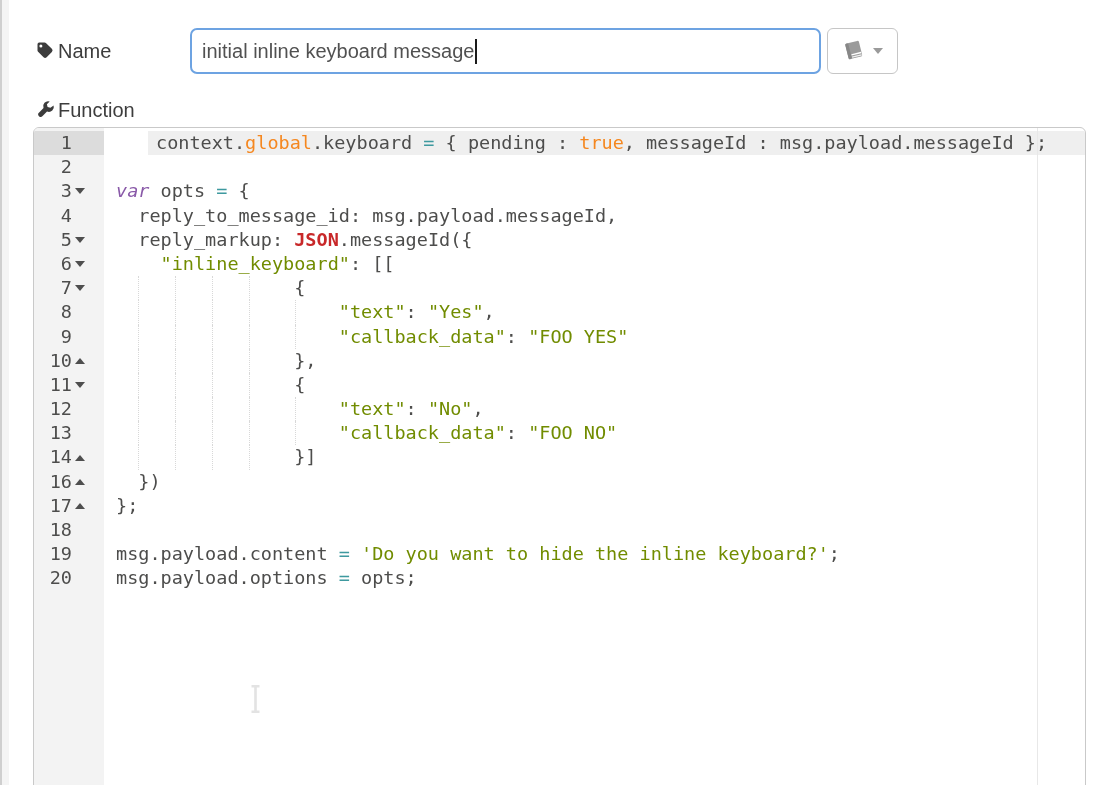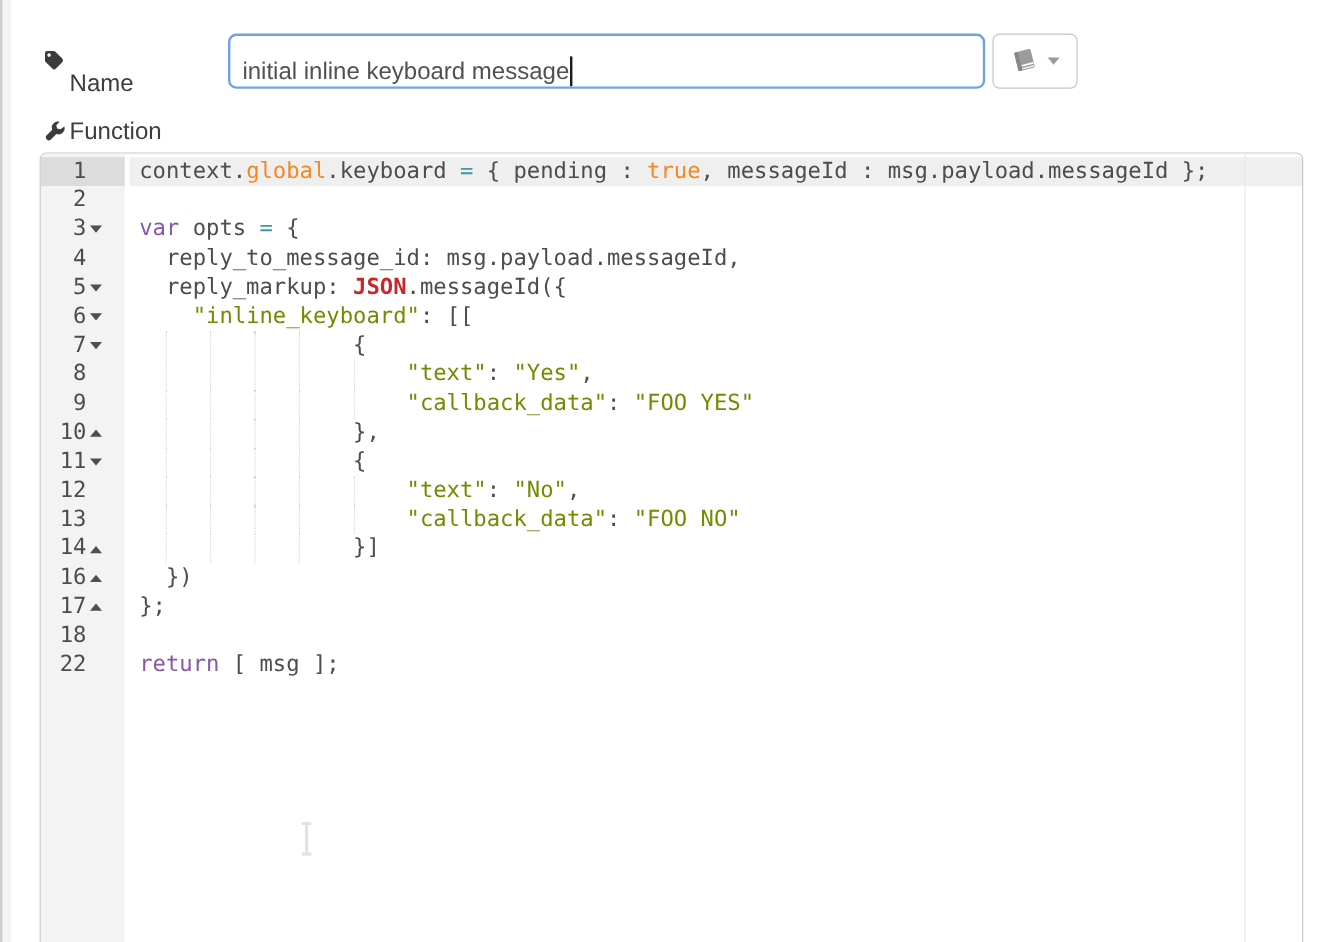--- a/index.html
+++ b/index.html
@@ -9,21 +9,21 @@
   }
   
   .tray-edge{position:absolute;left:0;top:0;bottom:0;width:7px;background:#f4f4f4;border-left:2px solid #cfcfcf;}
 
   
   .abs{position:absolute;}
   .field-label{font-size:20px;color:#3d3d3d;line-height:26px;}
   .text-input{
     position:absolute;left:190px;top:28px;width:631px;height:46px;
     box-sizing:border-box;border:2px solid var(--c-focus);border-radius:7px;background:#fff;
-    display:flex;align-items:flex-end;padding-left:10px;
+    display:flex;align-items:center;padding-left:10px;
     font-size:20px;color:#515151;white-space:pre;overflow:hidden;
   }
   .input-caret{display:inline-block;width:2px;height:25px;background:#1b1b1b;margin-left:1px;}
   .lib-btn{
     position:absolute;left:827px;top:28px;width:71px;height:46px;box-sizing:border-box;
     background:#fff;border:1px solid #c6c6c6;border-radius:6px;
     display:flex;align-items:center;justify-content:center;gap:7px;cursor:pointer;padding:0;
   }
   .caret-down{width:0;height:0;border-left:5px solid transparent;border-right:5px solid transparent;border-top:6px solid #9a9a9a;}
 
@@ -42,45 +42,45 @@
   }
   .fold{width:16px;display:flex;align-items:center;justify-content:center;}
   .fold i{display:block;width:0;height:0;}
   .fold.open i{border-left:5px solid transparent;border-right:5px solid transparent;border-top:6px solid #4e4e4e;}
   .fold.end i{border-left:5px solid transparent;border-right:5px solid transparent;border-bottom:6px solid #4e4e4e;}
   .code-cell{
     flex:1;position:relative;white-space:pre;padding-left:8px;
     font:18.5px/24.2px "DejaVu Sans Mono",monospace;color:var(--c-def);
   }
   .row.active .gutter-cell{background:var(--c-gutter-active);}
-  .row.active .code-cell{background:var(--c-line-active);}
+  .row.active .code-cell{background:var(--c-line-active);margin-left:40px;}
   .guide{position:absolute;top:0;bottom:0;width:0;border-left:1px dotted #d8d8d8;}
   .print-margin{position:absolute;left:1003px;top:0;bottom:0;width:0;border-left:1px solid #e8e8e8;}
 
   .tk-d{color:var(--c-def);}
-  .tk-kw{color:var(--c-kw);}
+  .tk-kw{color:var(--c-kw);font-style:italic;}
   .tk-lit{color:var(--c-lit);}
   .tk-str{color:var(--c-str);}
   .tk-op{color:var(--c-op);}
   .tk-cls{color:var(--c-cls);font-weight:bold;}
 
   .ibeam{position:absolute;left:214px;top:556px;}
 </style>
 </head>
 <body>
 
 <div class="tray-edge"></div>
 
 <span class="abs" style="left:36px;top:41px;">
   <svg width="18" height="18" viewBox="0 0 18 18">
     <path d="M1.5,8.6 V3.2 a1.7,1.7 0 0 1 1.7,-1.7 h5.4 a2.2,2.2 0 0 1 1.55,.64 l5.7,5.7 a2.2,2.2 0 0 1 0,3.1 l-5.2,5.2 a2.2,2.2 0 0 1 -3.1,0 l-5.7,-5.7 a2.2,2.2 0 0 1 -.35,-1.84 z" fill="#3c3c3c"></path>
     <circle cx="4.9" cy="4.9" r="1.5" fill="#fff"></circle>
   </svg>
 </span>
-<span class="abs field-label" style="left:58px;top:38px;margin-top:19px;">Name</span>
+<span class="abs field-label" style="left:58px;top:38px;">Name</span>
 
 <div class="text-input" role="textbox">
   <span>initial inline keyboard message</span><span class="input-caret"></span>
 </div>
 
 <button class="lib-btn">
   <span>
     <svg width="24" height="24" viewBox="0 0 24 24">
       <g transform="rotate(-14 12 13)">
         <rect x="5" y="4" width="14" height="16" rx="1.5" fill="#9b9b9b"></rect>
@@ -235,24 +235,31 @@
       </div>
       <div class="row">
         <div class="gutter-cell">
           <span class="num">18</span>
           <span class="fold"></span>
         </div>
         <div class="code-cell"></div>
       </div>
       <div class="row">
         <div class="gutter-cell">
-          <span class="num">22</span>
-          <span class="fold"></span>
-        </div>
-        <div class="code-cell"><span class="tk-kw">return</span><span class="tk-d"> [ msg ];</span></div>
+          <span class="num">19</span>
+          <span class="fold"></span>
+        </div>
+        <div class="code-cell"><span class="tk-d">msg.payload.content </span><span class="tk-op">=</span><span class="tk-d"> </span><span class="tk-str">'Do you want to hide the inline keyboard?'</span><span class="tk-d">;</span></div>
+      </div>
+      <div class="row">
+        <div class="gutter-cell">
+          <span class="num">20</span>
+          <span class="fold"></span>
+        </div>
+        <div class="code-cell"><span class="tk-d">msg.payload.options </span><span class="tk-op">=</span><span class="tk-d"> opts;</span></div>
       </div>
     </div>
   <div class="print-margin"></div>
   <span class="ibeam">
     <svg width="15" height="30" viewBox="0 0 15 30">
       <path d="M3.5 2.2 H11.5 M7.5 2.2 V27.8 M3.5 27.8 H11.5" stroke="#e3e3e3" stroke-width="2.6" fill="none"></path>
     </svg>
   </span>
 </div>
 

